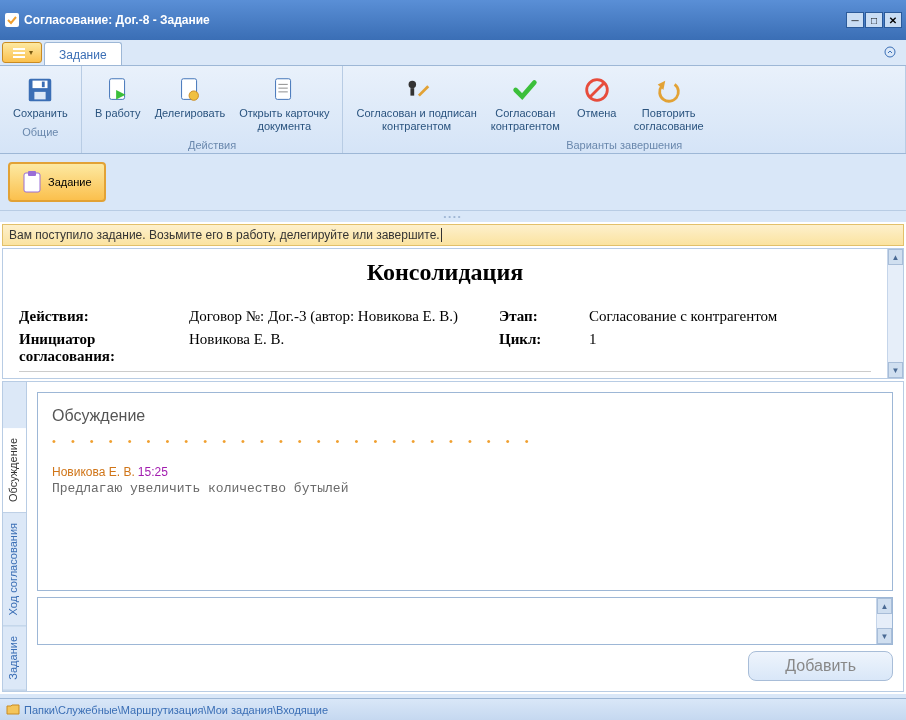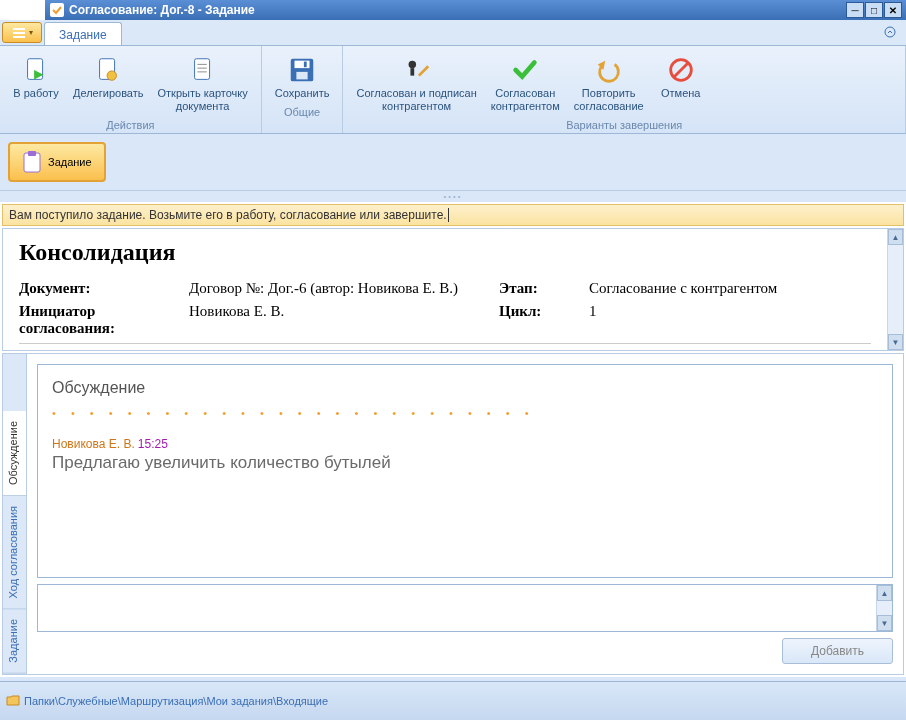--- a/index.html
+++ b/index.html
@@ -1,19 +1,19 @@
 <!DOCTYPE html>
 <html><head>
 <meta charset="utf-8">
 <style>
 * { box-sizing: border-box; margin: 0; padding: 0; }
 body { font-family: Tahoma, Arial, sans-serif; font-size: 11px; background: #fff; width: 906px; height: 720px; overflow: hidden; display: flex; flex-direction: column; }
 
 
-.titlebar { background: linear-gradient(#5a8fd6, #3a6eb5); height: 20px; display: flex; align-items: center; padding: 0 4px; color: #fff; font-weight: bold; margin-left: 45px; }
+.titlebar { background: linear-gradient(#5a8fd6, #3a6eb5); height: 40px; display: flex; align-items: center; padding: 0 4px; color: #fff; font-weight: bold; }
 .titlebar .icon-small { width: 16px; height: 16px; margin-right: 4px; display: inline-flex; align-items: center; justify-content: center; }
 .titlebar .title-text { flex: 1; font-size: 12px; }
 .titlebar .win-btn { width: 18px; height: 16px; background: #c9ddf4; border: 1px solid #2a5a9a; margin-left: 1px; display: inline-flex; align-items: center; justify-content: center; color: #000; font-size: 10px; cursor: pointer; }
 
 
 .qat-row { background: #dbe8f8; border-bottom: 1px solid #9db7d6; height: 26px; display: flex; align-items: stretch; }
 .qat-btn { width: 40px; display: flex; align-items: center; justify-content: center; background: linear-gradient(#fde9a2, #fbc04d); border: 1px solid #c98b22; border-radius: 3px; margin: 2px; cursor: pointer; }
 .qat-btn svg { width: 16px; height: 16px; }
 .tab-active { background: #fff; border: 1px solid #9db7d6; border-bottom: none; padding: 5px 14px 4px 14px; margin-top: 2px; color: #3a6eb5; font-size: 12px; border-radius: 3px 3px 0 0; }
 .collapse-ribbon { margin-left: auto; padding: 6px 10px; color: #3a6eb5; cursor: pointer; }
@@ -35,47 +35,47 @@
 
 .dots-row { text-align: center; color: #9fb6d4; font-size: 8px; letter-spacing: 2px; padding: 1px 0; background: #d9e7f8; }
 
 
 .hintbar { background: linear-gradient(#fdf0cc, #fbe3a0); border: 1px solid #e2c06a; margin: 2px; padding: 3px 6px; font-size: 12px; color: #333; }
 .hintbar .cursor { border-right: 1px solid #333; padding-right: 1px; }
 
 
 .main-wrap { flex: 0 0 auto; display: flex; border: 1px solid #b8cce4; margin: 0 2px; }
 .info-panel { flex: 1; padding: 10px 16px 6px 16px; background: #fff; overflow: hidden; }
-.info-title { font-family: "Times New Roman", serif; font-size: 24px; font-weight: bold; margin-bottom: 14px; }
+.info-title { font-family: "Times New Roman", serif; font-size: 24px; font-weight: bold; margin-bottom: 22px; text-align: center; }
 .info-grid { display: grid; grid-template-columns: 170px 310px 90px auto; row-gap: 6px; font-family: "Times New Roman", serif; font-size: 15px; }
 .info-grid .lbl { font-weight: bold; }
 .info-panel hr { border: none; border-top: 1px solid #ccc; margin-top: 6px; }
 .scrollbar-v { width: 16px; background: #e6eef9; border-left: 1px solid #c5d5ea; display: flex; flex-direction: column; }
 .scrollbar-v .arrow { height: 16px; background: #d0dff0; border: 1px solid #a8bdd8; display: flex; align-items: center; justify-content: center; font-size: 8px; color: #4a6a94; cursor: pointer; }
 .scrollbar-v .track { flex: 1; }
 
 
 .lower { display: flex; border: 1px solid #b8cce4; margin: 2px; flex: 1; min-height: 0; }
 .side-tabs { width: 24px; background: #dce8f7; display: flex; flex-direction: column-reverse; border-right: 1px solid #b8cce4; }
 .side-tab { writing-mode: vertical-rl; transform: rotate(180deg); padding: 10px 4px; font-size: 11px; color: #3a6eb5; border-top: 1px solid #b8cce4; cursor: pointer; text-align: center; }
 .side-tab.active { background: #fff; color: #333; }
 .lower-content { flex: 1; display: flex; flex-direction: column; padding: 10px; background: #fff; }
 .discussion-box { border: 1px solid #9db7d6; padding: 14px; flex: 1; overflow: auto; }
 .discussion-title { font-size: 16px; color: #555; margin-bottom: 10px; }
 .dot-divider { color: #f0a030; letter-spacing: 6px; font-size: 11px; margin-bottom: 18px; white-space: nowrap; overflow: hidden; }
 .msg-author { color: #d07518; font-size: 12px; }
 .msg-time { color: #a21caf; font-size: 12px; }
-.msg-text { color: #6a6a6a; font-size: 17px; margin-top: 2px; }
+.msg-text { color: #6a6a6a; font-size: 13px; margin-top: 2px; font-family: Liberation Mono, monospace; }
 .input-box { border: 1px solid #9db7d6; margin-top: 6px; display: flex; }
 .input-box textarea { flex: 1; border: none; resize: none; height: 46px; padding: 4px; font-family: inherit; font-size: 12px; outline: none; }
 .add-row { display: flex; justify-content: flex-end; padding-top: 6px; }
-.add-btn { background: linear-gradient(#eef4fc, #d9e7f8); border: 1px solid #a8bdd8; color: #888; padding: 5px 28px; border-radius: 3px; cursor: pointer; font-size: 12px; }
-
-
-.statusbar { background: linear-gradient(#d9e7f8, #c5d8f0); border-top: 1px solid #9db7d6; height: 39px; display: flex; align-items: center; padding: 0 6px; font-size: 11px; color: #3a6eb5; gap: 4px; }
+.add-btn { background: linear-gradient(#eef4fc, #d9e7f8); border: 1px solid #a8bdd8; color: #888; padding: 5px 36px; border-radius: 8px; cursor: pointer; font-size: 16px; }
+
+
+.statusbar { background: linear-gradient(#d9e7f8, #c5d8f0); border-top: 1px solid #9db7d6; height: 22px; display: flex; align-items: center; padding: 0 6px; font-size: 11px; color: #3a6eb5; gap: 4px; }
 .folder-icon { color: #e2a235; }
 .sep { height: 4px; background: #d9e7f8; }
 </style>
 </head>
 <body>
 
 <div class="titlebar">
   <span class="icon-small">
     <svg viewBox="0 0 16 16">
         <rect x="1" y="1" width="14" height="14" rx="2" fill="#fff"></rect>
@@ -105,20 +105,36 @@
       </svg>
   </div>
 </div>
 
 <div class="ribbon">
   <div class="ribbon-group">
     <div class="ribbon-items">
       <div class="ribbon-btn">
         <div class="icon">
             <svg width="30" height="30" viewBox="0 0 32 32">
+              <rect x="4" y="4" width="24" height="24" rx="2" fill="#3a6eb5"></rect>
+              <rect x="8" y="6" width="16" height="8" fill="#fff"></rect>
+              <rect x="10" y="18" width="12" height="8" fill="#dce8f7"></rect>
+              <rect x="18" y="7" width="3" height="6" fill="#3a6eb5"></rect>
+            </svg>
+          </div>
+        <div class="lbl">Сохранить</div>
+      </div>
+    </div>
+    <div class="ribbon-group-label">Общие</div>
+  </div>
+  <div class="ribbon-group">
+    <div class="ribbon-items">
+      <div class="ribbon-btn">
+        <div class="icon">
+            <svg width="30" height="30" viewBox="0 0 32 32">
               <rect x="7" y="4" width="16" height="22" rx="2" fill="#fff" stroke="#3a6eb5"></rect>
               <polygon points="14,24 24,29 14,34" transform="translate(0,-8)" fill="#3bbf3b"></polygon>
             </svg>
           </div>
         <div class="lbl">В работу</div>
       </div>
       <div class="ribbon-btn">
         <div class="icon">
             <svg width="30" height="30" viewBox="0 0 32 32">
               <rect x="7" y="4" width="16" height="22" rx="2" fill="#fff" stroke="#3a6eb5"></rect>
@@ -135,36 +151,20 @@
               <line x1="10" y1="14" x2="20" y2="14" stroke="#888"></line>
               <line x1="10" y1="18" x2="20" y2="18" stroke="#888"></line>
             </svg>
           </div>
         <div class="lbl" style="white-space:pre-line;">Открыть карточку
 документа</div>
       </div>
     </div>
     <div class="ribbon-group-label">Действия</div>
   </div>
-  <div class="ribbon-group">
-    <div class="ribbon-items">
-      <div class="ribbon-btn">
-        <div class="icon">
-            <svg width="30" height="30" viewBox="0 0 32 32">
-              <rect x="4" y="4" width="24" height="24" rx="2" fill="#3a6eb5"></rect>
-              <rect x="8" y="6" width="16" height="8" fill="#fff"></rect>
-              <rect x="10" y="18" width="12" height="8" fill="#dce8f7"></rect>
-              <rect x="18" y="7" width="3" height="6" fill="#3a6eb5"></rect>
-            </svg>
-          </div>
-        <div class="lbl">Сохранить</div>
-      </div>
-    </div>
-    <div class="ribbon-group-label">Общие</div>
-  </div>
   <div class="ribbon-group" style="flex:1;">
     <div class="ribbon-items">
       <div class="ribbon-btn" style="min-width:130px;">
         <div class="icon">
             <svg width="30" height="30" viewBox="0 0 32 32">
               <circle cx="11" cy="10" r="4" fill="#333"></circle>
               <rect x="9" y="14" width="4" height="8" fill="#333"></rect>
               <path d="M18 22 l10 -10" stroke="#e2a235" stroke-width="3"></path>
             </svg>
           </div>
@@ -176,64 +176,64 @@
             <svg width="30" height="30" viewBox="0 0 32 32">
               <path d="M6 16 l7 7 l13 -15" stroke="#3bbf3b" stroke-width="5" fill="none" stroke-linecap="round"></path>
             </svg>
           </div>
         <div class="lbl" style="white-space:pre-line;">Согласован
 контрагентом</div>
       </div>
       <div class="ribbon-btn">
         <div class="icon">
             <svg width="30" height="30" viewBox="0 0 32 32">
+              <circle cx="16" cy="16" r="11" fill="none" stroke="#e74c3c" stroke-width="3"></circle>
+              <line x1="8" y1="24" x2="24" y2="8" stroke="#e74c3c" stroke-width="3"></line>
+            </svg>
+          </div>
+        <div class="lbl">Отмена</div>
+      </div>
+      <div class="ribbon-btn">
+        <div class="icon">
+            <svg width="30" height="30" viewBox="0 0 32 32">
               <path d="M22 10 a10 10 0 1 1 -14 2" fill="none" stroke="#e2a235" stroke-width="3"></path>
               <polygon points="4,10 12,6 10,16" fill="#e2a235"></polygon>
             </svg>
           </div>
         <div class="lbl" style="white-space:pre-line;">Повторить
 согласование</div>
-      </div>
-      <div class="ribbon-btn">
-        <div class="icon">
-            <svg width="30" height="30" viewBox="0 0 32 32">
-              <circle cx="16" cy="16" r="11" fill="none" stroke="#e74c3c" stroke-width="3"></circle>
-              <line x1="8" y1="24" x2="24" y2="8" stroke="#e74c3c" stroke-width="3"></line>
-            </svg>
-          </div>
-        <div class="lbl">Отмена</div>
       </div>
     </div>
     <div class="ribbon-group-label">Варианты завершения</div>
   </div>
 </div>
 
 <div class="docbar">
   <div class="docbar-btn active">
     <span class="icon">
         <svg width="20" height="24" viewBox="0 0 20 24">
           <rect x="2" y="3" width="16" height="19" rx="2" fill="#fff" stroke="#9a6ed6"></rect>
           <rect x="6" y="1" width="8" height="5" rx="1" fill="#9a6ed6"></rect>
         </svg>
       </span>
     <span>Задание</span>
   </div>
 </div>
 <div class="dots-row">••••</div>
 
 <div class="hintbar">
-  <span class="cursor">Вам поступило задание. Возьмите его в работу, согласование или завершите.</span>
+  <span class="cursor">Вам поступило задание. Возьмите его в работу, делегируйте или завершите.</span>
 </div>
 
 <div class="main-wrap">
   <div class="info-panel">
     <div class="info-title">Консолидация</div>
     <div class="info-grid">
-      <div class="lbl">Документ:</div>
-      <div>Договор №: Дог.-6 (автор: Новикова Е. В.)</div>
+      <div class="lbl">Действия:</div>
+      <div>Договор №: Дог.-3 (автор: Новикова Е. В.)</div>
       <div class="lbl">Этап:</div>
       <div>Согласование с контрагентом</div>
       <div class="lbl">Инициатор согласования:</div>
       <div>Новикова Е. В.</div>
       <div class="lbl">Цикл:</div>
       <div>1</div>
     </div>
     <hr>
   </div>
   <div class="scrollbar-v">

